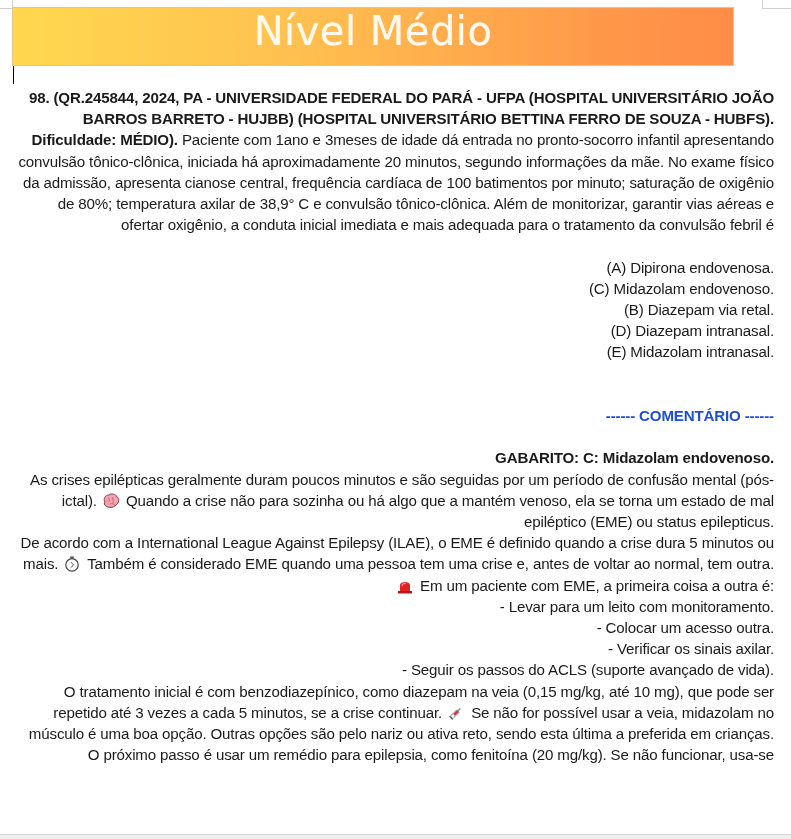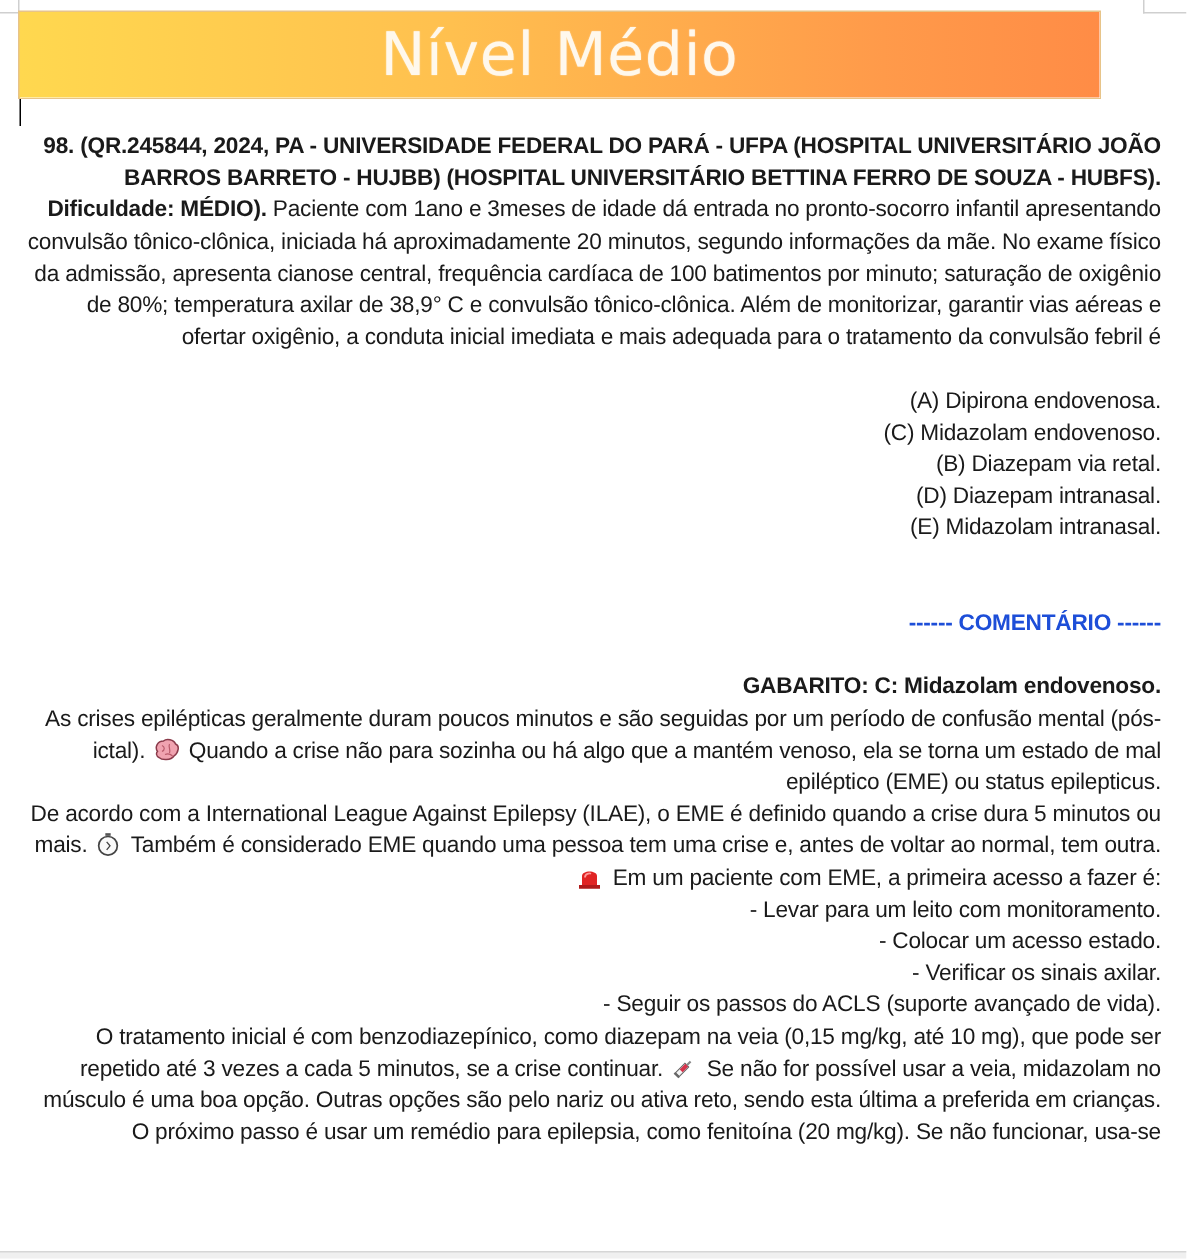--- a/index.html
+++ b/index.html
@@ -35,21 +35,20 @@
     }
     .banner {
       position: absolute;
       left: 13px;
       top: 8px;
       width: 720px;
       height: 57px;
       background: linear-gradient(to right, #ffd84f 0%, #ffc04f 40%, #ff9a4a 80%, #ff8c46 100%);
       box-shadow: 0 0 0 1px #e7c489;
       display: flex;
-      align-items: center;
       justify-content: center;
     }
     .banner-title {
       color: #fff8ec;
       font-family: "DejaVu Sans", sans-serif;
       font-size: 40px;
       font-weight: normal;
       letter-spacing: 0.5px;
       text-shadow: 0 0 1px rgba(255,255,255,0.6);
     }
@@ -139,25 +138,25 @@
       <rect x="7" y="0.5" width="4" height="2" fill="#555"></rect>
       <circle cx="9" cy="10" r="7" fill="#fafafa" stroke="#444" stroke-width="1.3"></circle>
       <path d="M8 7 L10.5 10 L8 13" fill="none" stroke="#444" stroke-width="1"></path>
     </svg><span> Também é considerado EME quando uma pessoa tem uma crise e, antes de voltar ao normal, tem outra.</span>
   </p>
   <p>
     <svg class="emoji" viewBox="0 0 18 16" style="margin-left:0">
       <path d="M4 13 L4 7 C4 3 14 3 14 7 L14 13 Z" fill="#e02424"></path>
       <path d="M6 8 C6 5.5 9 5 10 5.5" fill="none" stroke="#ff9a9a" stroke-width="1.2"></path>
       <rect x="2" y="13" width="14" height="2.5" fill="#b01a1a"></rect>
-    </svg><span> Em um paciente com EME, a primeira acesso a fazer é:</span>
+    </svg><span> Em um paciente com EME, a primeira coisa a outra é:</span>
   </p>
   <div>
     <p>- Levar para um leito com monitoramento.</p>
-    <p>- Colocar um acesso estado.</p>
+    <p>- Colocar um acesso outra.</p>
     <p>- Verificar os sinais axilar.</p>
     <p>- Seguir os passos do ACLS (suporte avançado de vida).</p>
   </div>
   <p>
     <span>O tratamento inicial é com benzodiazepínico, como diazepam na veia (0,15 mg/kg, até 10 mg), que pode ser repetido até 3 vezes a cada 5 minutos, se a crise continuar.</span>
     <svg class="emoji" viewBox="0 0 18 18">
       <g transform="rotate(-45 9 9)">
         <rect x="2" y="7" width="10" height="4" fill="#f4f4f4" stroke="#666" stroke-width="0.8"></rect>
         <rect x="6" y="7.5" width="6" height="3" fill="#d6324a"></rect>
         <rect x="12" y="8.2" width="4" height="1.6" fill="#888"></rect>

